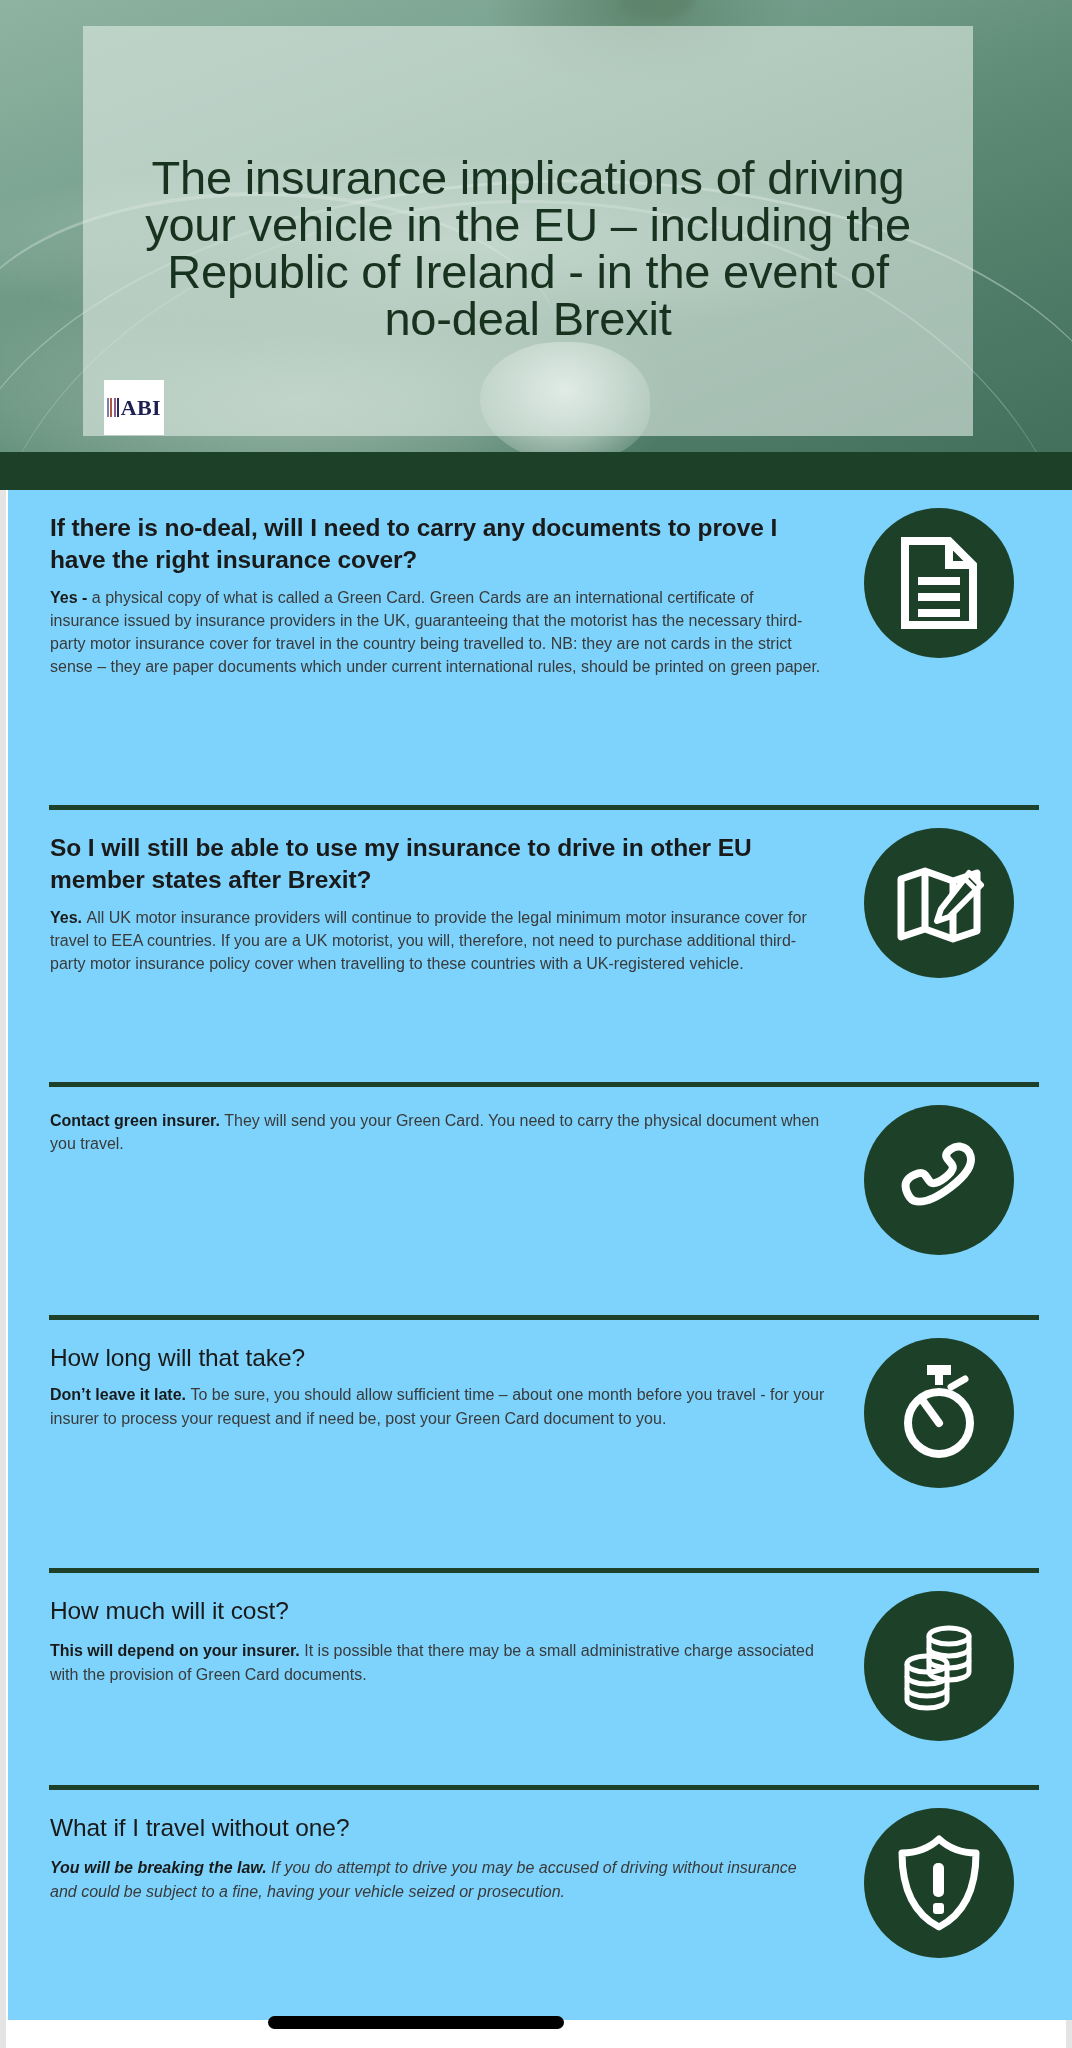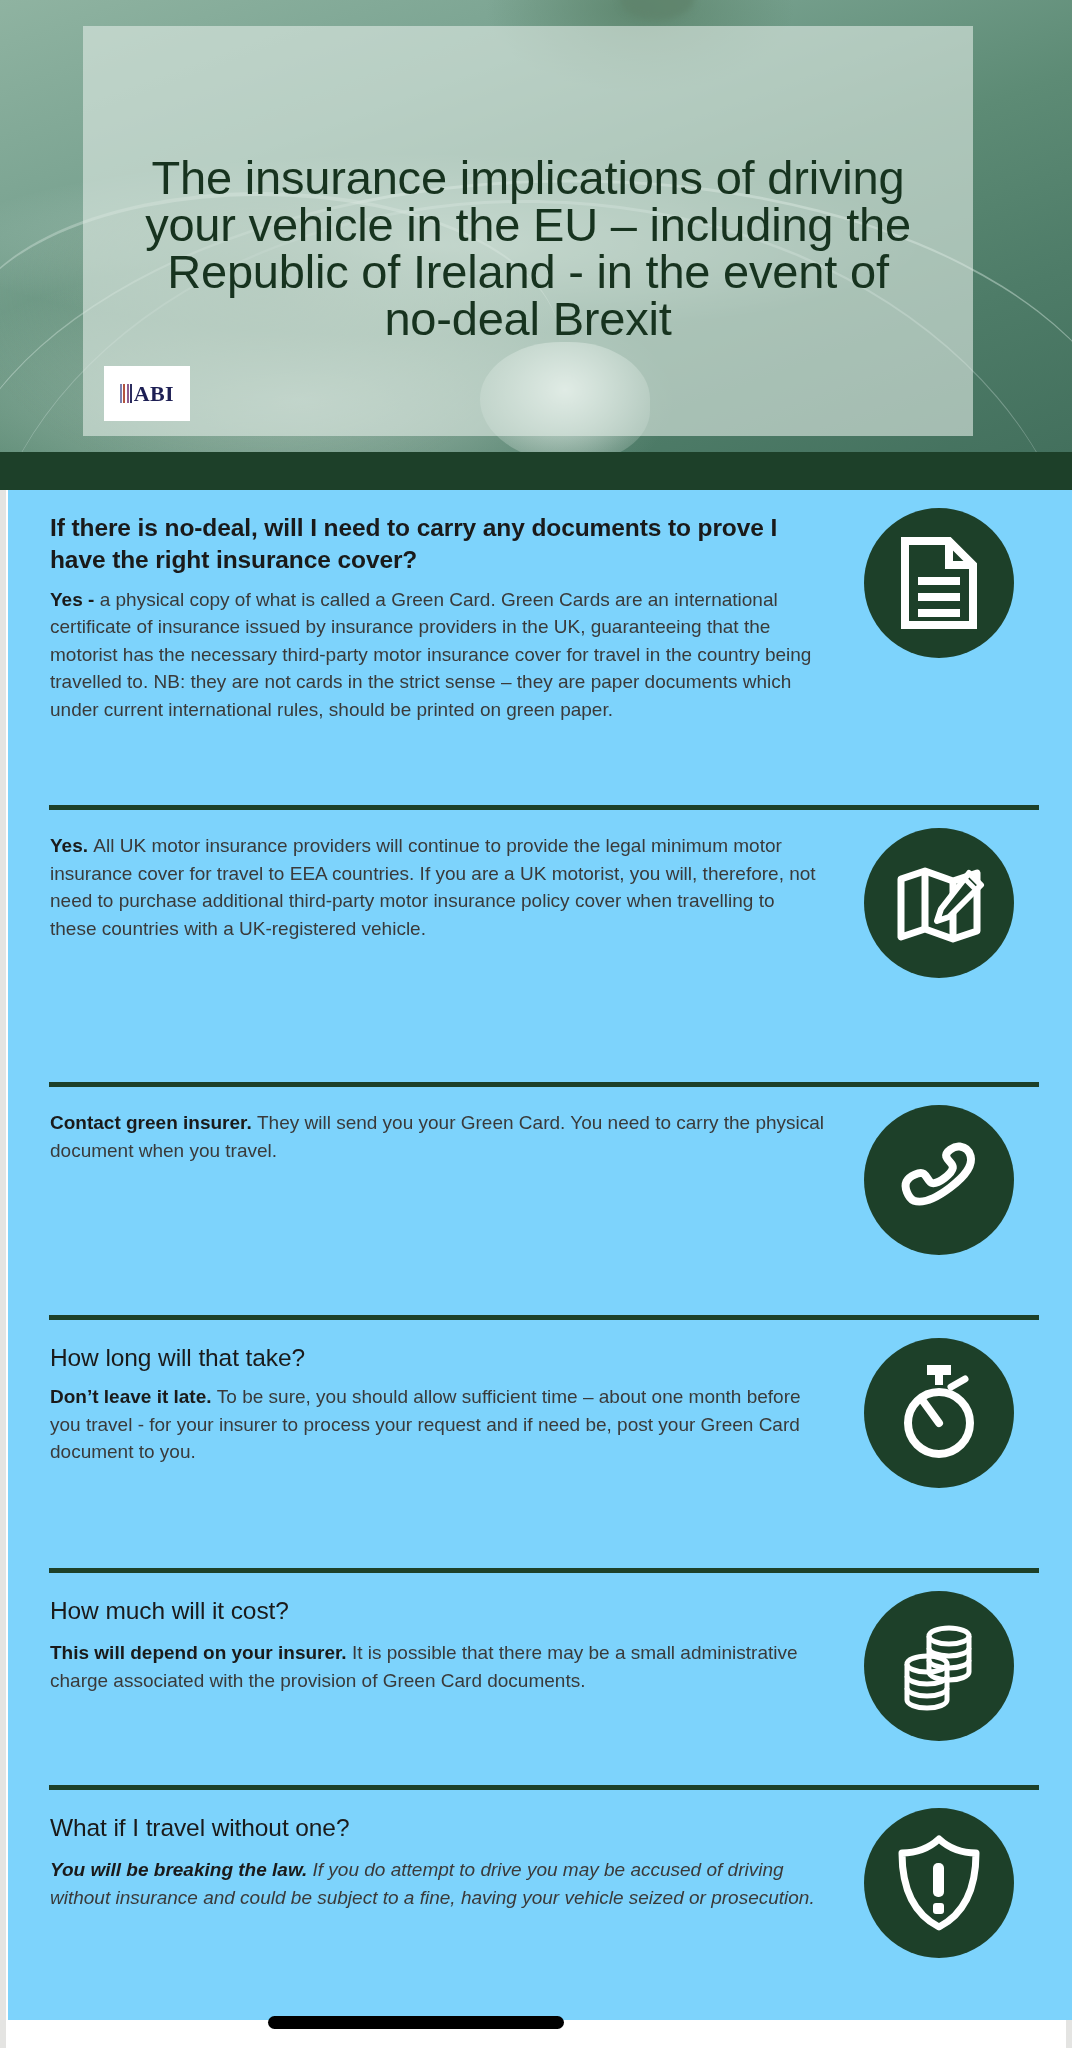--- a/index.html
+++ b/index.html
@@ -99,22 +99,22 @@
     text-align: center;
     font-size: 47px;
     line-height: 1.0;
     font-weight: 400;
     color: #17331f;
     letter-spacing: -0.2px;
   }
   .abi-logo {
     position: absolute;
     left: 21px;
-    bottom: 15px;
-    width: 86px;
+    bottom: 1px;
+    width: 60px;
     height: 55px;
     background: #ffffff;
     display: flex;
     align-items: center;
     justify-content: center;
     gap: 2px;
   }
   .abi-bars { display: flex; gap: 1.2px; height: 19px; align-items: flex-end; }
   .abi-bars i { display: block; width: 2px; height: 19px; }
   .abi-bars i:nth-child(1){ background:#7a7fae; }
@@ -174,21 +174,21 @@
     font-size: 24.5px;
     line-height: 1.32;
     color: #1a1a1a;
     margin-bottom: 9px;
     letter-spacing: -0.1px;
   }
   .q-title.bold { font-weight: 700; }
   .q-title.regular { font-weight: 400; }
 
   .q-body {
-    font-size: 19px;
+    font-size: 16px;
     line-height: 1.45;
     color: #3a3a3a;
   }
   .q-body b { color: #1a1a1a; font-weight: 700; }
 
   .divider {
     height: 5px;
     background: #1d4029;
     margin: 0 27px;
   }
@@ -268,20 +268,21 @@
           </div>
         </div>
       </div>
     </div>
 
     <div class="divider"></div>
 
     <div class="section" style="height:272px;">
       <div class="section-inner">
         <div class="text-col">
+          <div class="q-title bold">So I will still be able to use my insurance to drive in other EU member states after Brexit?</div>
           <div class="q-body"><b>Yes. </b><span>All UK motor insurance providers will continue to provide the legal minimum motor insurance cover for travel to EEA countries. If you are a UK motorist, you will, therefore, not need to purchase additional third-party motor insurance policy cover when travelling to these countries with a UK-registered vehicle.</span></div>
         </div>
         <div class="icon-col">
           <div class="icon-circle">
             <svg width="92" height="92" viewBox="0 0 92 92" aria-hidden="true">
               <path d="M8 22 L32 14 L60 24 L84 16 L84 74 L60 82 L32 72 L8 80 Z" fill="none" stroke="#ffffff" stroke-width="7" stroke-linejoin="round"></path>
               <path d="M32 14 L32 72 M60 24 L60 82" fill="none" stroke="#ffffff" stroke-width="7" stroke-linejoin="round"></path>
               <g>
                 <path d="M76 16 L88 28 L56 60 L44 64 L48 52 Z" fill="#1d4029" stroke="#ffffff" stroke-width="6" stroke-linejoin="round"></path>
                 <path d="M71 21 L83 33" stroke="#ffffff" stroke-width="5"></path>

